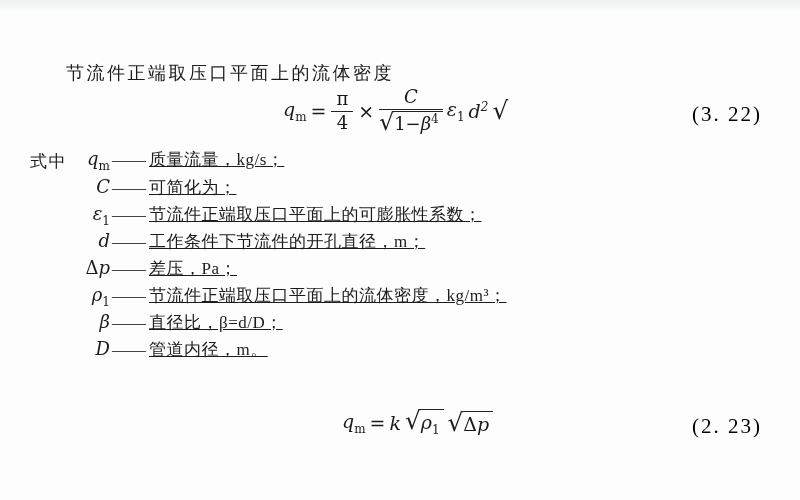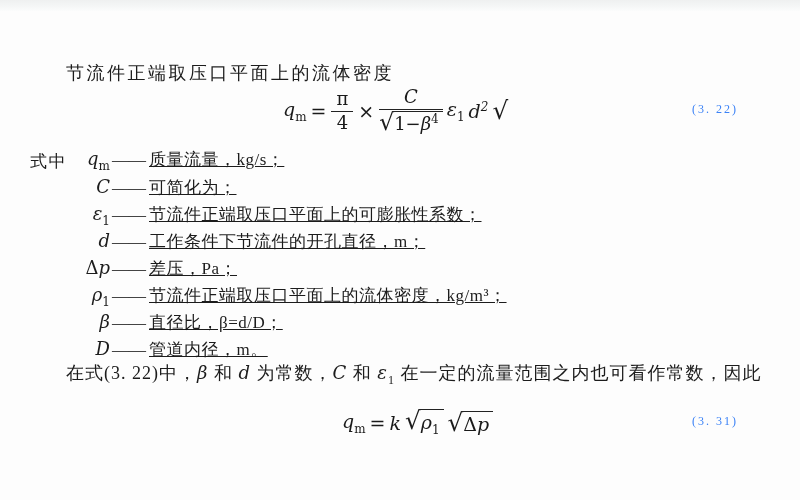--- a/index.html
+++ b/index.html
@@ -49,21 +49,21 @@
   .frac .fden { padding-top: 1px; }
   .sqrt { display: inline-flex; align-items: flex-start; }
   .sqrt .sign { font-size: 1.3em; line-height: 1; font-style: normal; }
   .radicand {
     border-top: 1.7px solid #222;
     padding: 1px 4px 0 2px;
     margin-left: -2px;
   }
 
   
-  .eqnum { font-size: 12px; letter-spacing: 2px; color: #3b82f6; }
+  .eqnum { font-size: 21px; letter-spacing: 2px; color: #000000; }
 
   
   .def-row {
     position: absolute;
     left: 30px;
     display: flex;
     align-items: baseline;
   }
   .def-term {
     display: inline-block;
@@ -151,32 +151,31 @@
     <span class="def-term"><span class="up"></span><span class="it">β</span><sub></sub></span>
     <span class="def-dash">——</span>
     <span class="def-desc">直径比，β=d/D；</span>
   </div>
   <div class="def-row" style="top:338px;">
     <span class="def-term"><span class="up"></span><span class="it">D</span><sub></sub></span>
     <span class="def-dash">——</span>
     <span class="def-desc">管道内径，m。</span>
   </div>
 
-  <div class="abs cjk-body" style="left:66px; top:361px;"><span>在式(3. 22)中，</span><span class="it">β</span><span> 和 </span><span class="it">d</span><span> 为常数，</span><span class="it">C</span><span> 和 </span><span class="it">ε</span><sub class="seg-sub">1</sub><span> 在一定的流量范围之内也可看作常数，因此</span></div>
 
   <div class="abs formula" style="left:340px; top:407px; height:32px;">
     <span class="tok it"><span>q</span><sub>m</sub></span>
     <span class="tok">=</span>
     <span class="tok it">k</span>
     <span class="sqrt tok">
       <span class="sign">√</span>
       <span class="radicand"><span class="it">ρ</span><sub>1</sub></span>
     </span>
     <span class="sqrt tok">
       <span class="sign">√</span>
       <span class="radicand"><span class="up">Δ</span><span class="it">p</span></span>
     </span>
   </div>
-  <div class="abs eqnum" style="left:692px; top:414px;">(3. 31)</div>
+  <div class="abs eqnum" style="left:692px; top:414px;">(2. 23)</div>
 
   <div class="bottom-smudge"></div>
 
 </div>
 
 </body></html>

